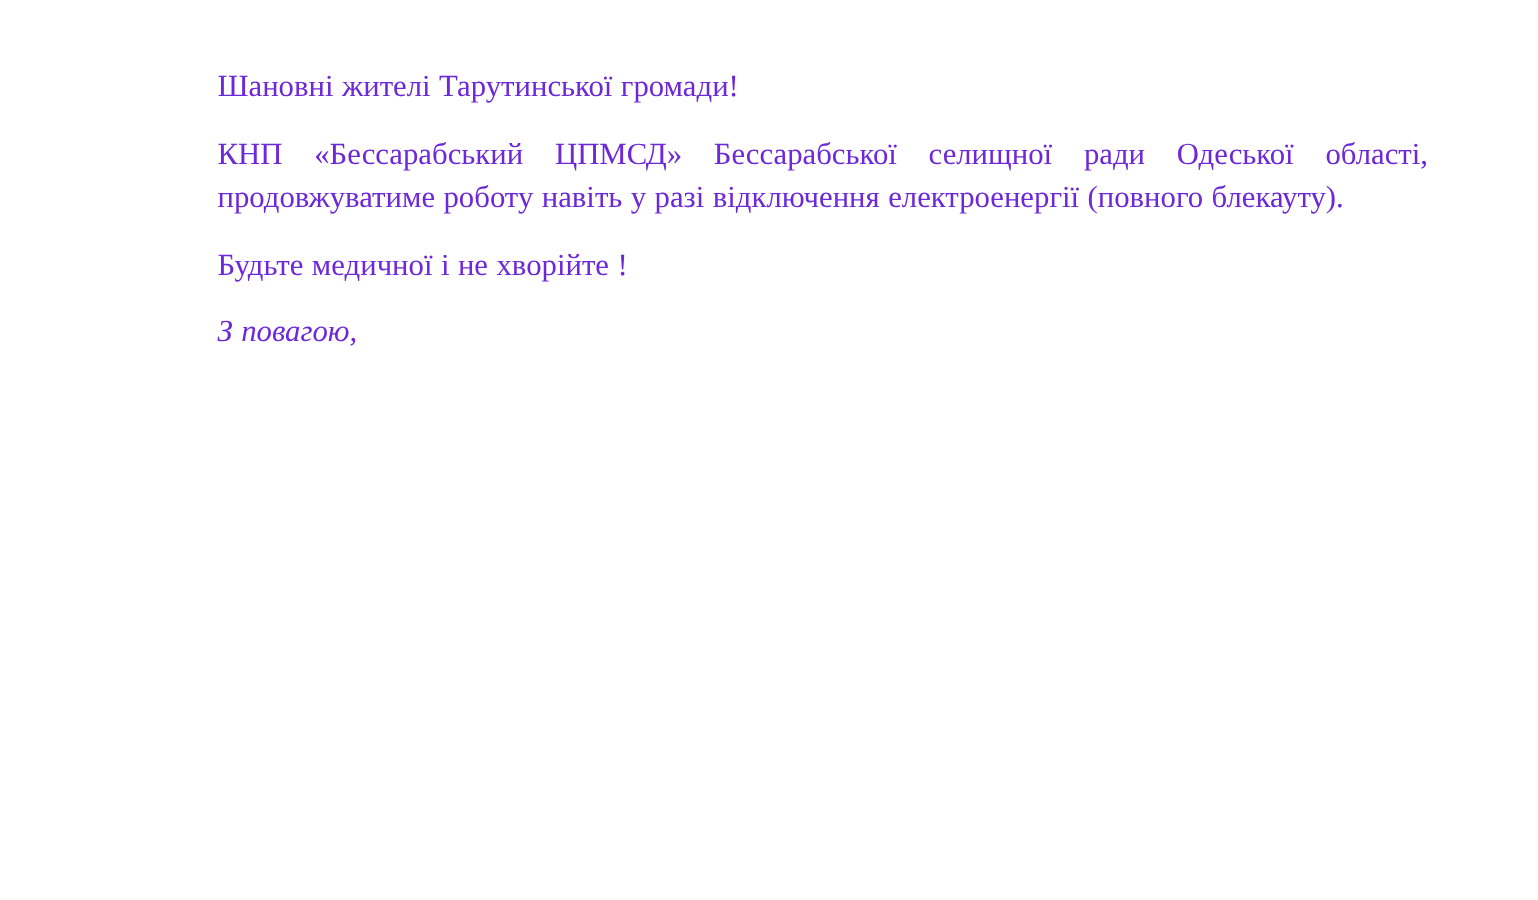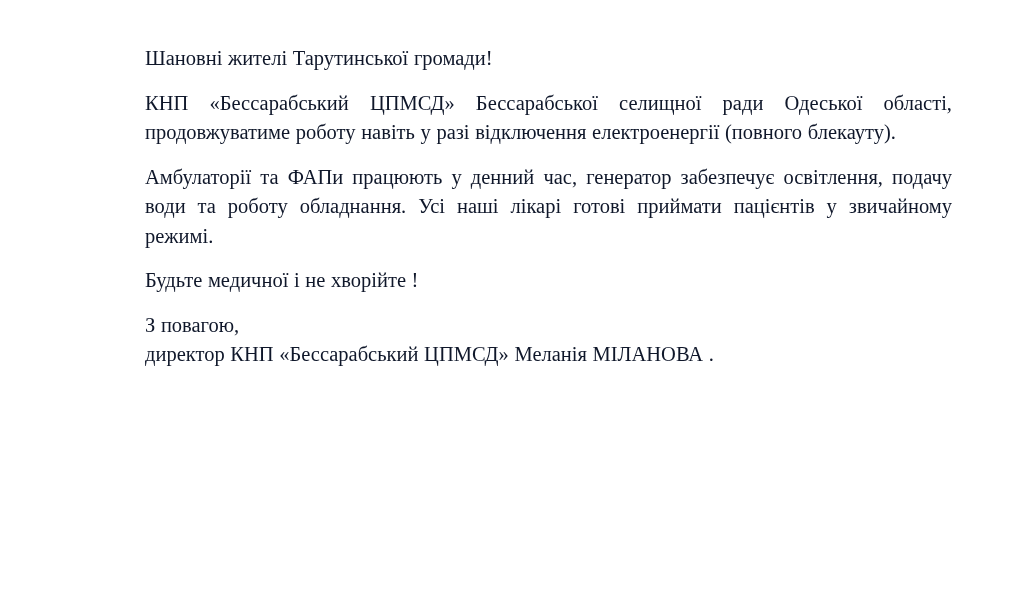--- a/index.html
+++ b/index.html
@@ -5,36 +5,34 @@
   html, body { margin: 0; padding: 0; background: #ffffff; }
   body { width: 1025px; height: 600px; overflow: hidden; position: relative; }
   .doc {
     position: absolute;
     left: 145px;
     top: 44px;
     width: 807px;
     font-family: "Liberation Serif", "DejaVu Serif", serif;
     font-size: 20.5px;
     line-height: 29.5px;
-    color: #0f172a;
+    color: #6d28d9;
   }
   .doc p {
     margin: 0 0 15px 0;
     text-align: justify;
     word-spacing: 0.5px;
   }
   .doc p.left { text-align: left; }
   .doc p.sig { margin-top: 0; }
-  .doc .line { display: block; }
+  .doc .line { display: block; font-style: italic; }
 </style>
 </head>
 <body>
 
 <div class="doc">
   <p class="left">Шановні жителі Тарутинської громади!</p>
   <p>КНП «Бессарабський ЦПМСД» Бессарабської селищної ради Одеської області, продовжуватиме роботу навіть у разі відключення електроенергії (повного  блекауту).</p>
-  <p>Амбулаторії та ФАПи працюють у денний час, генератор забезпечує освітлення,  подачу води та роботу обладнання. Усі наші  лікарі готові приймати пацієнтів у звичайному режимі.</p>
   <p class="left">Будьте медичної і не хворійте !</p>
   <p class="left sig">
     <span class="line">З повагою,</span>
-    <span class="line">директор КНП «Бессарабський ЦПМСД»  Меланія МІЛАНОВА .</span>
   </p>
 </div>
 
 </body></html>

